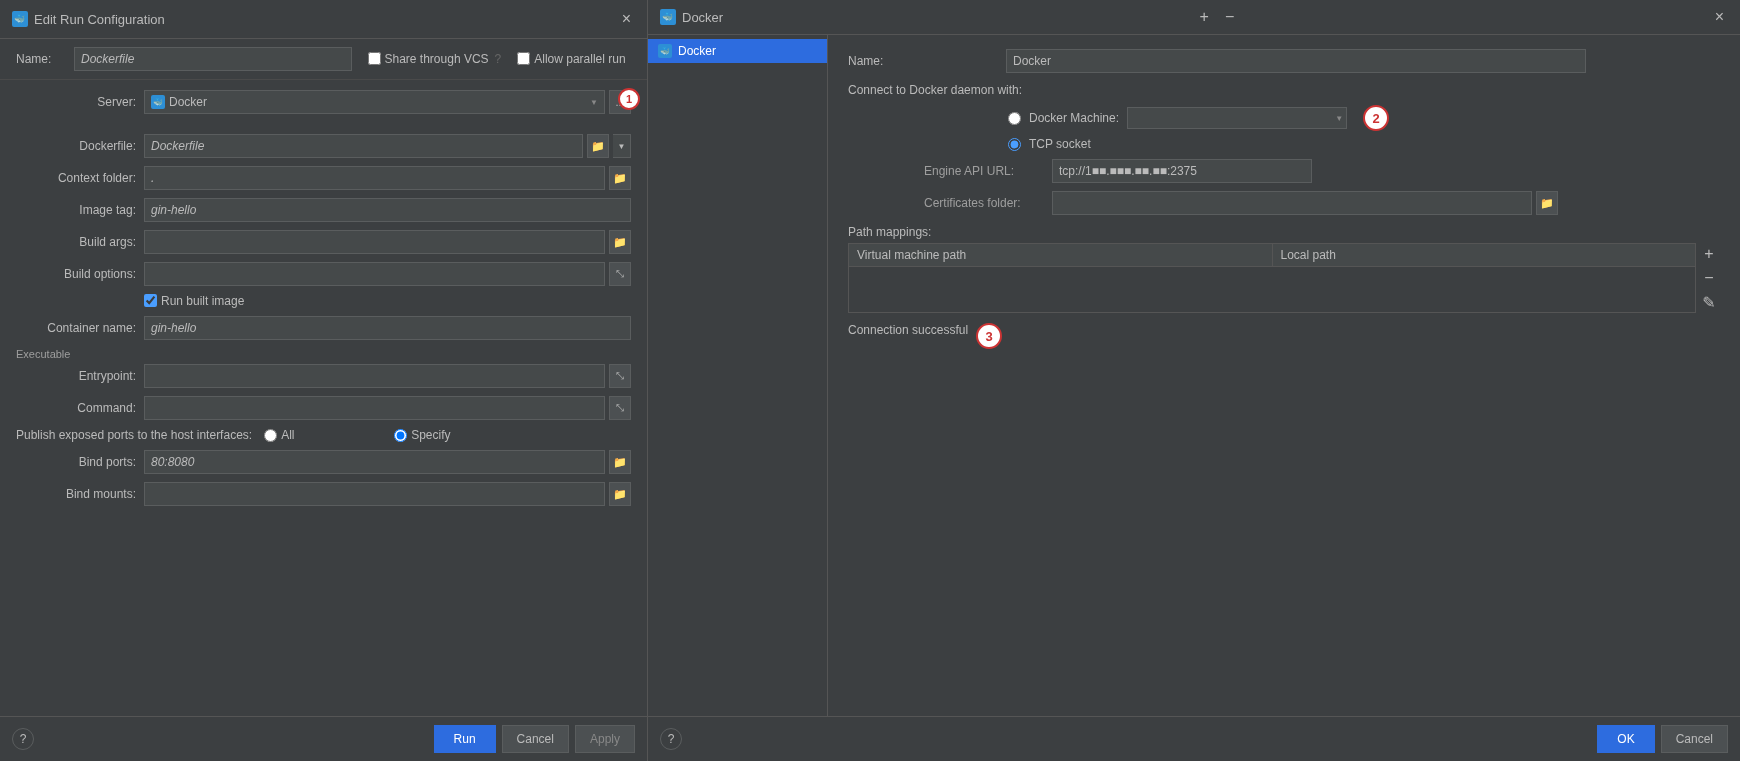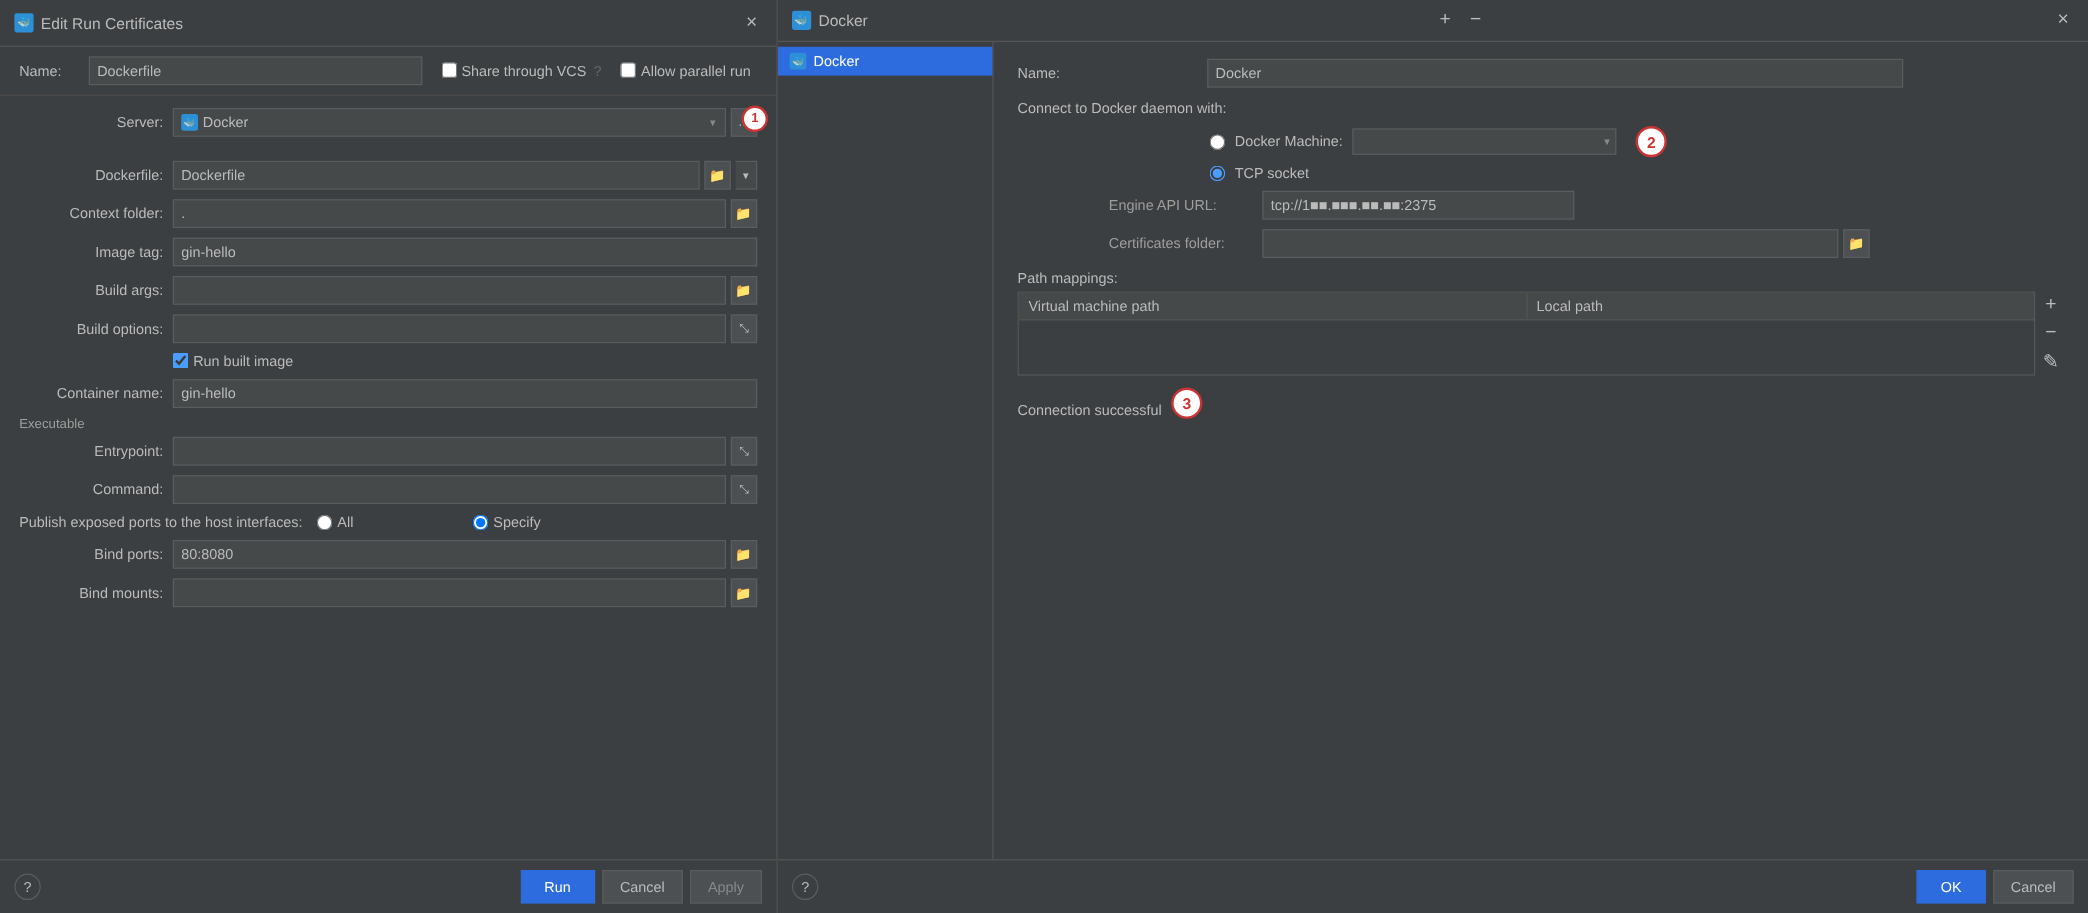--- a/index.html
+++ b/index.html
@@ -86,20 +86,21 @@
 
     .text-input {
       background: #45494a;
       border: 1px solid #5a5d5e;
       color: #bbbbbb;
       padding: 3px 6px;
       font-size: 12px;
       height: 24px;
       outline: none;
       flex: 1;
+      font-style: italic;
     }
 
     .folder-btn {
       background: #4c5052;
       border: 1px solid #5a5d5e;
       color: #bbbbbb;
       width: 22px; height: 24px;
       cursor: pointer;
       display: flex; align-items: center; justify-content: center;
       font-size: 11px;
@@ -402,21 +403,21 @@
       font-size: 12px;
       color: #bbbbbb;
       margin-bottom: 4px;
     }
 
     .connection-status {
       margin-top: 10px;
       font-size: 12px;
       color: #bbbbbb;
       display: flex;
-      align-items: flex-end;
+      align-items: flex-start;
       gap: 8px;
     }
 
     .right-footer {
       display: flex;
       align-items: center;
       justify-content: space-between;
       padding: 8px 12px;
       border-top: 1px solid #555;
       background: #3c3f41;
@@ -540,21 +541,21 @@
     }
   </style>
 </head>
 <body>
 
 <div class="left-panel">
 
   <div class="panel-header">
     <div class="panel-title">
       <div class="docker-icon">🐳</div>
-      <span>Edit Run Certificates</span>
+      <span>Edit Run Configuration</span>
     </div>
     <button class="close-btn">×</button>
   </div>
 
   <div class="name-row">
     <label>Name:</label>
     <input class="text-input name-input" type="text" value="Dockerfile" style="">
     <div class="options-row">
       <label class="checkbox-label">
         <input type="checkbox" style="">

